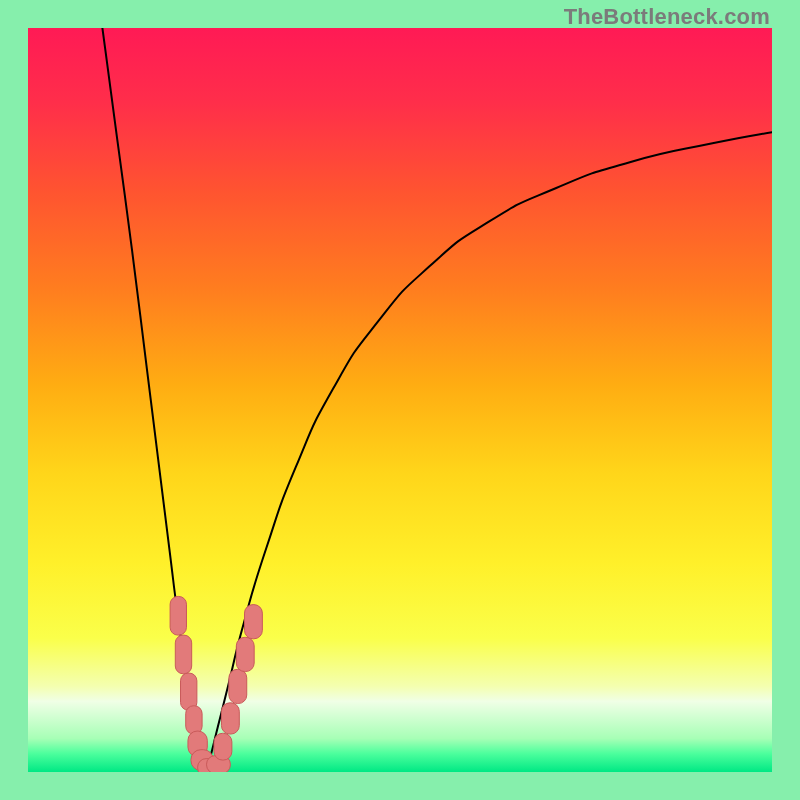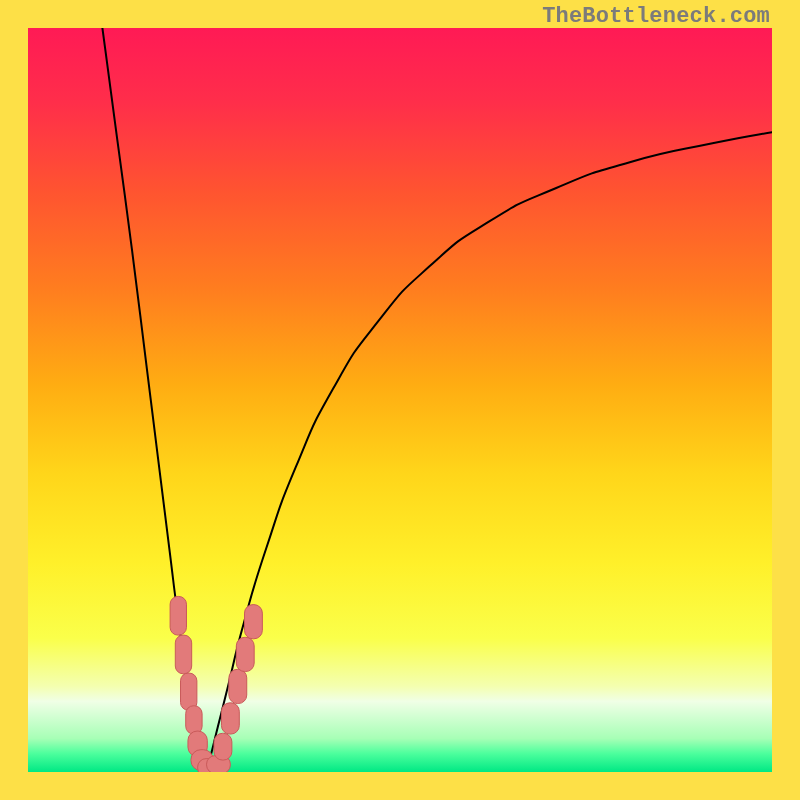--- a/index.html
+++ b/index.html
@@ -7,22 +7,21 @@
     padding: 0;
     width: 800px;
     height: 800px;
     overflow: hidden;
     background: #000;
     font-family: Arial, Helvetica, sans-serif;
   }
   .frame {
     position: absolute;
     inset: 0;
-    background: #fde047;
-    font-family: Liberation Mono, monospace;
+    background: #86efac;
   }
   .plot {
     position: absolute;
     left: 28px;
     top: 28px;
     width: 744px;
     height: 744px;
     overflow: hidden;
   }
   .watermark {

